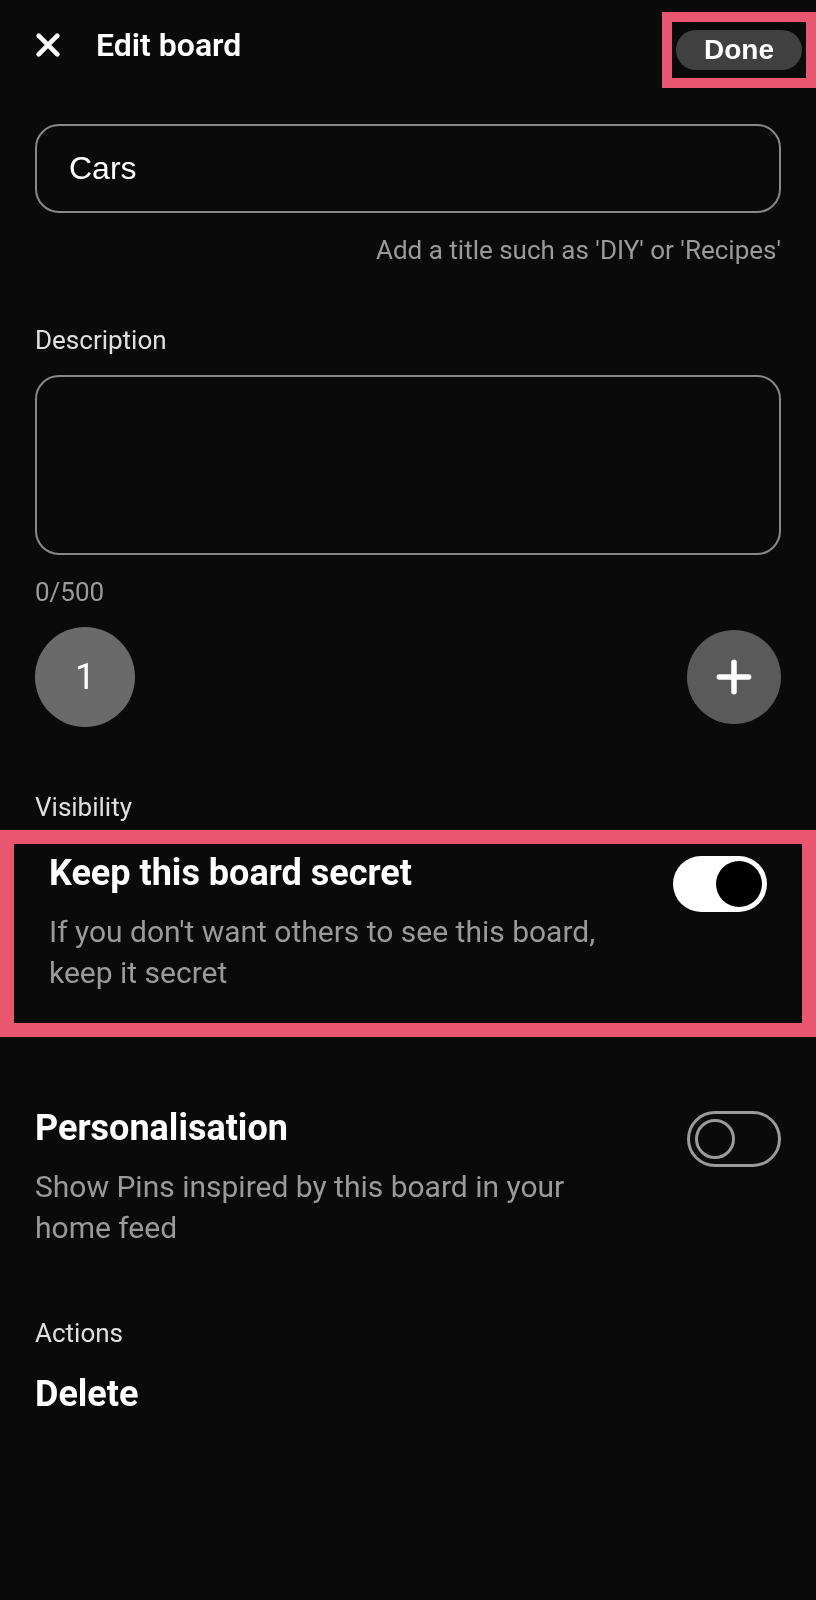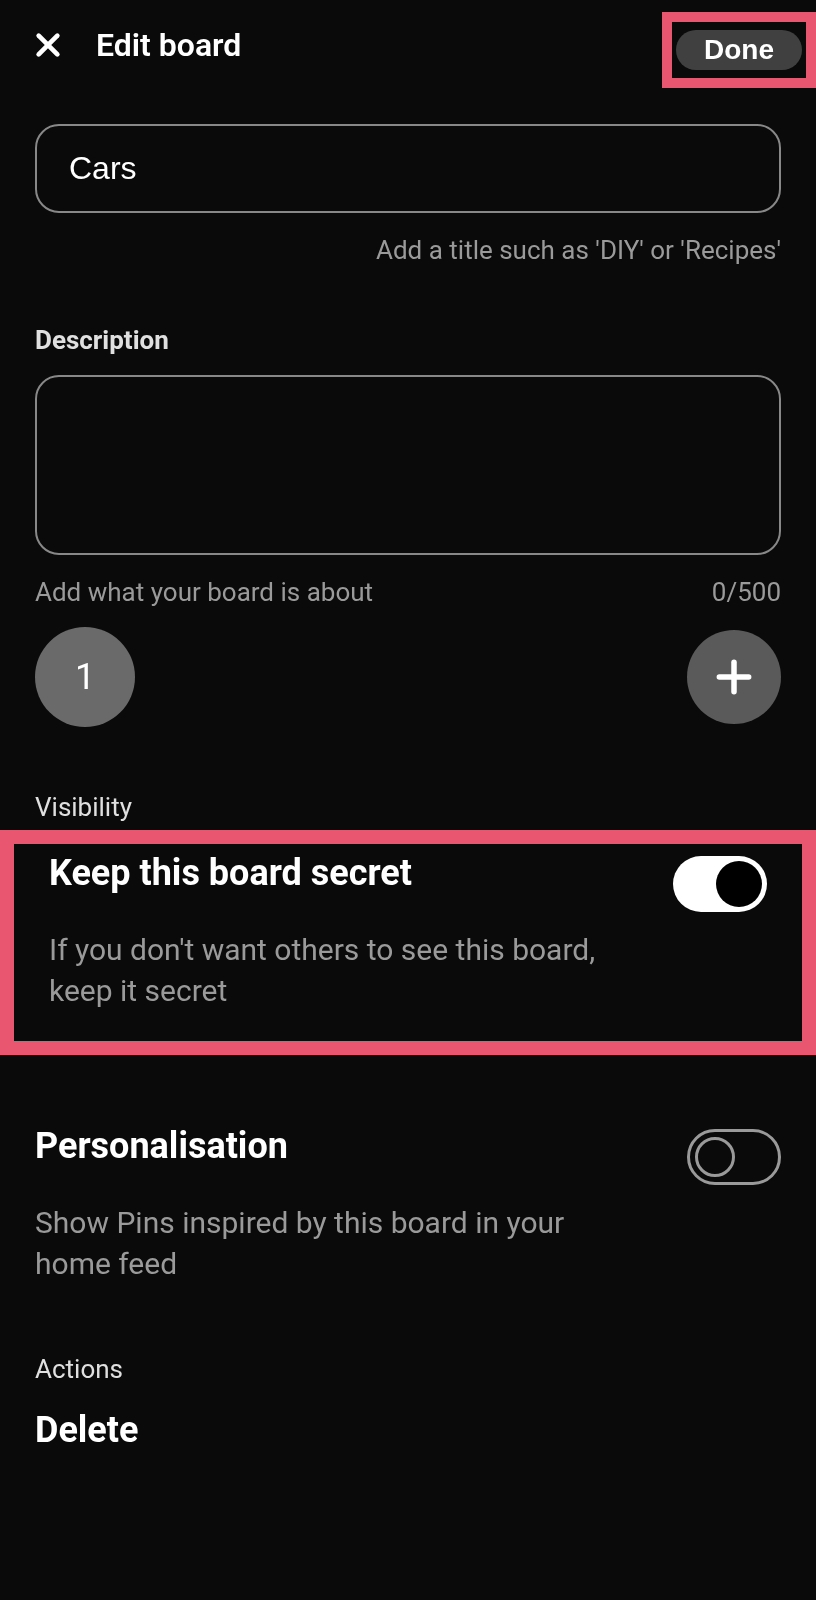--- a/index.html
+++ b/index.html
@@ -77,21 +77,21 @@
       color: #9a9a9a;
       font-size: 26px;
       margin-top: 22px;
       font-weight: 400;
       text-align: right;
     }
     .section-label {
       color: #e0e0e0;
       font-size: 26px;
       margin-top: 60px;
-      font-weight: 700;
+      font-weight: 400;
     }
     .description-input {
       width: 100%;
       height: 180px;
       background: transparent;
       border: 2px solid #888;
       border-radius: 24px;
       padding: 20px 30px;
       font-size: 28px;
       color: #ffffff;
@@ -160,21 +160,21 @@
       align-items: flex-start;
     }
     .setting-title {
       font-size: 36px;
       font-weight: 700;
       color: #ffffff;
     }
     .setting-desc {
       color: #9a9a9a;
       font-size: 30px;
-      margin-top: 36px;
+      margin-top: 18px;
       line-height: 1.35;
       max-width: 560px;
     }
     .toggle {
       width: 94px;
       height: 56px;
       border-radius: 28px;
       position: relative;
       cursor: pointer;
       flex-shrink: 0;
@@ -241,21 +241,20 @@
 </div>
 
 <div class="content">
 
   <input class="title-input" type="text" value="Cars" style="">
   <div class="helper-text">Add a title such as 'DIY' or 'Recipes'</div>
 
   <div class="section-label">Description</div>
   <textarea class="description-input" style=""></textarea>
   <div class="desc-footer">
-    <span>Add what your board is about</span>
     <span>0/500</span>
   </div>
 
   <div class="collab-row">
     <div class="collab-avatar">1</div>
     <div class="add-collab">
       <svg viewBox="0 0 24 24" fill="none" stroke="#ffffff" stroke-width="3" stroke-linecap="round">
         <line x1="12" y1="4" x2="12" y2="20"></line>
         <line x1="4" y1="12" x2="20" y2="12"></line>
       </svg>

